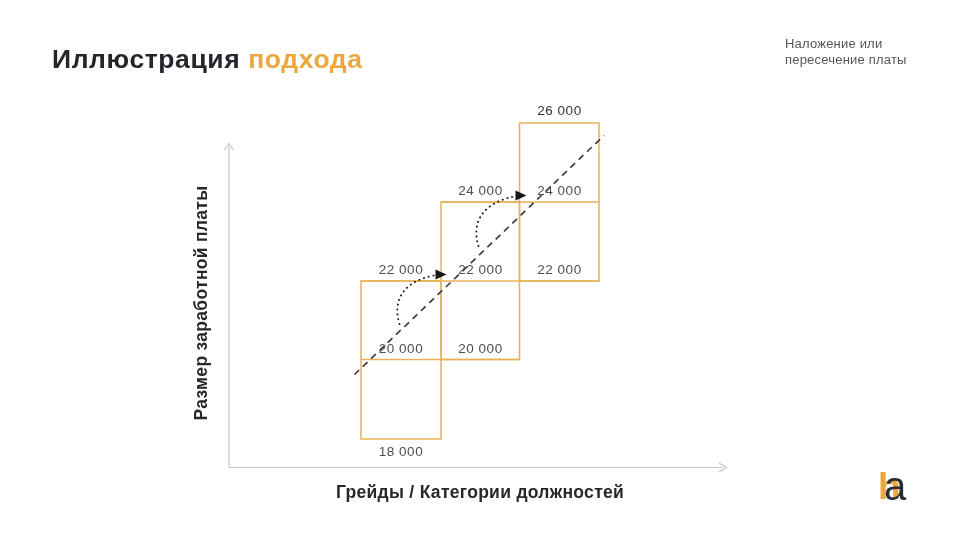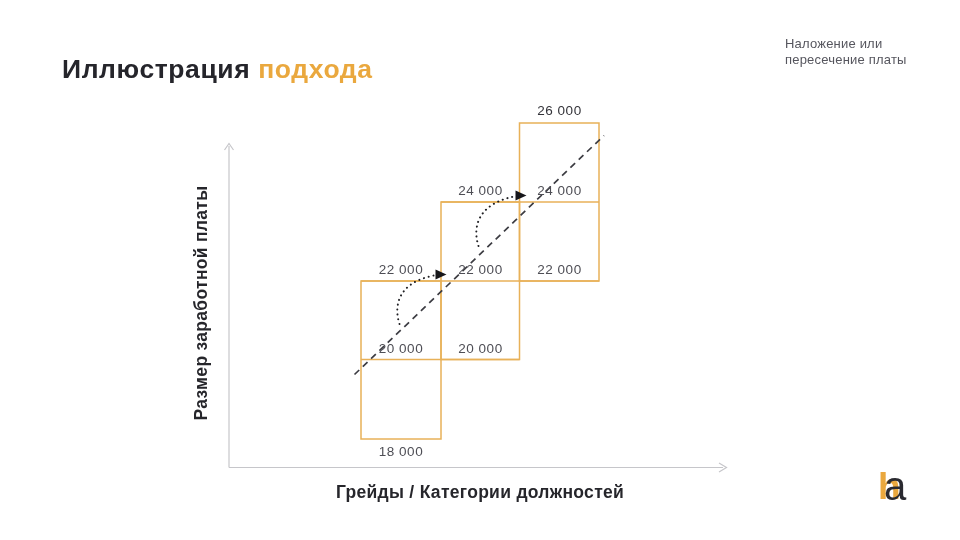--- a/index.html
+++ b/index.html
@@ -1,21 +1,21 @@
 <!DOCTYPE html>
 <html><head>
 <meta charset="utf-8">
 <style>
   html,body{margin:0;padding:0;background:#ffffff;}
   .slide{
     position:relative;width:960px;height:540px;background:#ffffff;overflow:hidden;
     font-family:"Liberation Sans",sans-serif;
   }
   .title{
-    position:absolute;left:48px;top:40px;margin:14px;
+    position:absolute;left:48px;top:40px;margin:4px;
     font-size:26.5px;font-weight:800;letter-spacing:0.6px;color:#25252b;white-space:nowrap;
   }
   .title .accent{color:#eaa83e;}
   .note{
     position:absolute;left:785px;top:36px;
     font-size:13px;line-height:15.5px;color:#56565e;letter-spacing:0.2px;
   }
   .note span{display:block;}
   .chart-svg{position:absolute;left:0;top:0;width:960px;height:540px;}
   .chart-svg text{font-family:"Liberation Sans",sans-serif;}

